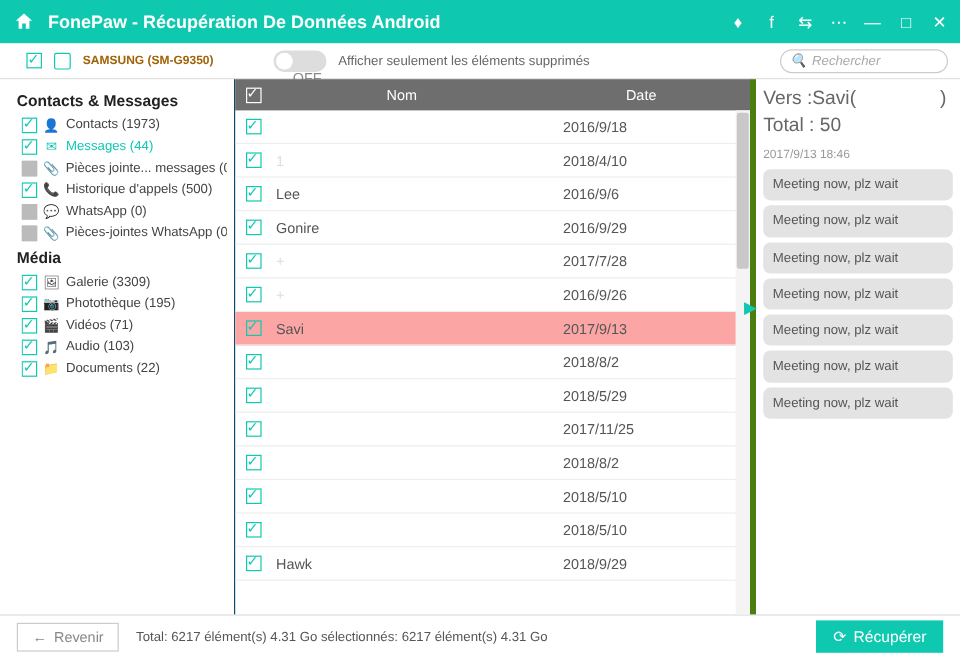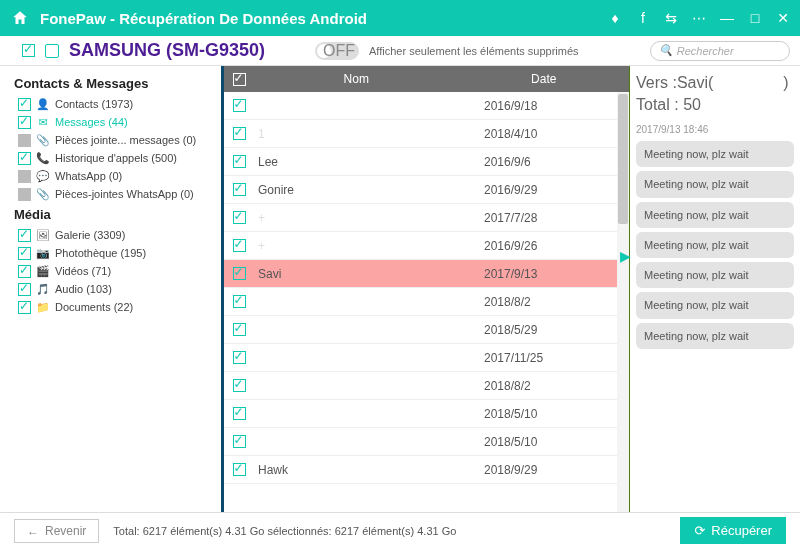--- a/index.html
+++ b/index.html
@@ -7,33 +7,33 @@
   .titlebar { height: 36px; background: #0fc8b0; display: flex; align-items: center; padding: 0 6px; color: #fff; }
   .titlebar .home { width: 28px; height: 28px; display:flex;align-items:center;justify-content:center; }
   .titlebar .title { font-size: 15px; font-weight: bold; margin-left: 6px; flex:1; }
   .titlebar .winbtns { display:flex; gap:6px; align-items:center; }
   .titlebar .winbtns span { width:22px; height:22px; display:flex;align-items:center;justify-content:center; font-size:14px; }
   .toolbar { height: 30px; display:flex; align-items:center; padding: 0 10px 0 22px; border-bottom:1px solid #e0e0e0; gap:10px; }
   .chk { width:13px; height:13px; border:1.5px solid #0fc8b0; position:relative; display:inline-block; flex-shrink:0; }
   .chk.checked:after { content:"✓"; position:absolute; top:-3px; left:0; font-size:12px; color:#0fc8b0; }
   .chk.grey { border-color:#bbb; }
   .chk.grey.filled { background:#bbb; }
-  .device-name { font-weight:bold; font-size:18px; color:#4c1d95; }
+  .device-name { font-weight:bold; font-size:10px; color:#a16207; }
   .toggle { width:44px; height:18px; background:#ddd; border-radius:9px; position:relative; margin-left:40px; }
   .toggle:before { content:""; position:absolute; left:2px; top:2px; width:14px; height:14px; background:#fff; border-radius:50%; }
-  .toggle-label { font-size:16px; color:#888; position:absolute; right:4px; top:0;text-align:right; }
+  .toggle-label { font-size:12px; color:#888; position:absolute; right:4px; top:16px;text-align:right; }
   .filter-text { font-size:11px; color:#666; }
   .search { margin-left:auto; width:140px; height:20px; border:1px solid #ccc; border-radius:10px; display:flex; align-items:center; padding:0 8px; gap:4px; color:#aaa; font-style:italic; font-size:11px; }
   .main { display:flex; height: 446px; }
-  .sidebar { width: 224px; border-right:3px solid #0c4a6e; padding:6px 6px 6px 18px; overflow:hidden; }
+  .sidebar { width: 196px; border-right:1px solid #0c4a6e; padding:6px 6px 6px 18px; overflow:hidden; }
   .cat-header { font-size:13px; font-weight:bold; color:#222; margin:4px 0 4px -4px; }
   .side-item { display:flex; align-items:center; gap:5px; padding:2px 0; font-size:11px; color:#444; cursor:default; white-space:nowrap; overflow:hidden; text-overflow:ellipsis; }
   .side-item.active { color:#0fc8b0; }
   .si-icon { width:14px; height:14px; display:inline-flex;align-items:center;justify-content:center; font-size:11px; }
-  .center { flex:1; display:flex; flex-direction:column; border-right:1px solid #4d7c0f; position:relative; }
+  .center { flex:1; display:flex; flex-direction:column; border-right:5px solid #4d7c0f; position:relative; }
   .thead { display:flex; background:#6e6e6e; color:#fff; height:26px; align-items:center; font-size:12px; }
   .thead .th-chk { width:30px; display:flex; justify-content:center; }
   .thead .th-chk .chk { border-color:#fff; }
   .thead .th-chk .chk.checked:after { color:#fff; }
   .th-nom { flex:1.2; text-align:center; }
   .th-date { flex:1; text-align:center; }
   .tbody { flex:1; overflow:hidden; }
   .trow { display:flex; height:28px; align-items:center; border-bottom:1px solid #eee; font-size:12px; color:#555; }
   .trow.sel { background:#fca5a5; }
   .trow .td-chk { width:30px; display:flex; justify-content:center; }

